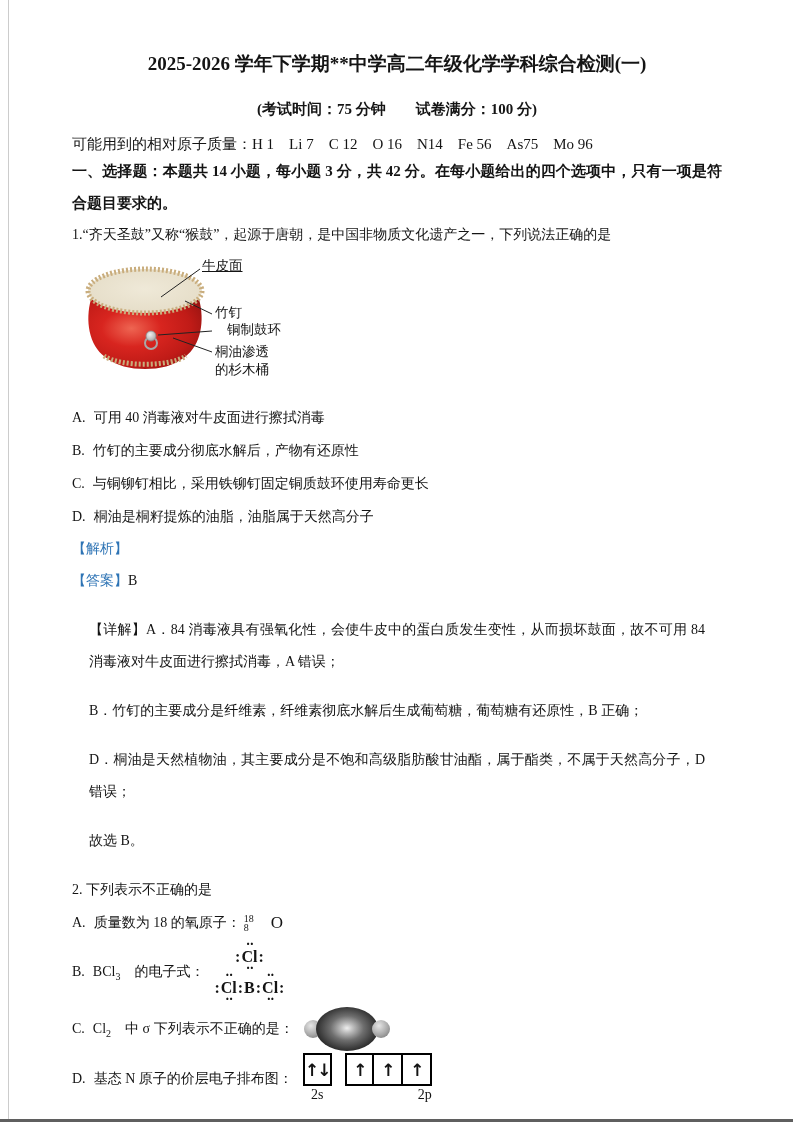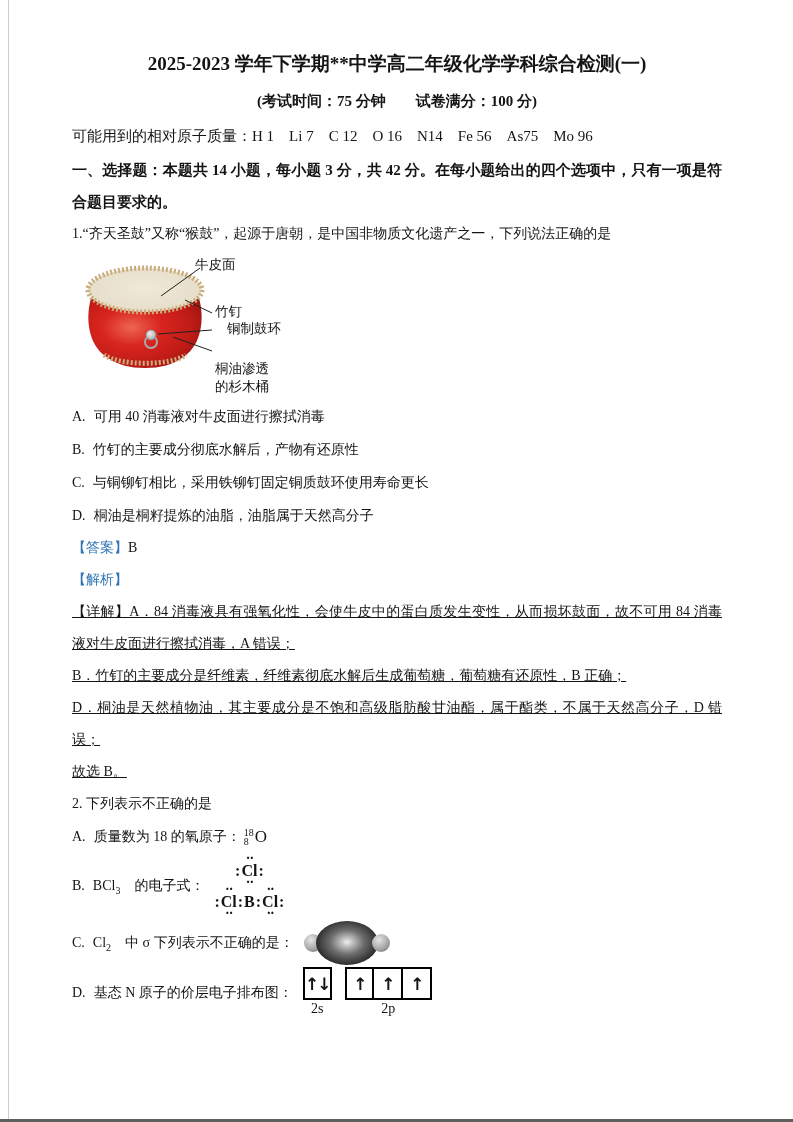--- a/index.html
+++ b/index.html
@@ -7,51 +7,51 @@
     width:793px; height:1122px; position:relative; background:#ffffff;
     font-family:"Liberation Serif","DejaVu Serif",serif;
     color:#141414; overflow:hidden;
   }
   .page-left-border { position:absolute; left:8px; top:0; width:1px; height:1122px; background:#cccccc; }
   .page-bottom-border { position:absolute; left:0; bottom:0; width:793px; height:3px; background:#5f5f5f; }
 
   .content { position:absolute; left:72px; top:50px; width:650px; }
 
   .doc-title { font-size:19px; font-weight:bold; text-align:center; line-height:28px; }
-  .doc-subtitle { font-size:15px; font-weight:bold; text-align:center; margin-top:12px; line-height:22px; }
+  .doc-subtitle { font-size:15px; font-weight:bold; text-align:center; margin-top:20px; line-height:22px; }
   .doc-masses { font-size:15px; font-weight:normal; margin-top:13px; line-height:22px; }
-  .section-header { font-size:15px; font-weight:bold; margin-top:7px; line-height:32px; text-align:justify; }
+  .section-header { font-size:15px; font-weight:bold; line-height:32px; text-align:justify; }
 
   .stem { font-size:14px; line-height:32px; }
-  .para { font-size:14px; line-height:32px; text-align:justify; margin:0;text-decoration:underline; }
+  .para { font-size:14px; line-height:32px; text-align:justify; margin:17px; }
   .answer-line { font-size:14px; line-height:32px; }
   .tag-blue { color:#2e74b5; }
 
   
   .option-row { display:flex; font-size:14px; line-height:33px; }
   .option-label { margin-right:8px; }
 
   
   .drum-figure { position:relative; width:340px; height:132px; margin:6px 0 12px 13px; }
   .drum-svg { position:absolute; left:0; top:2px; }
   .pointer-lines { position:absolute; left:0; top:0; }
   .fig-label { position:absolute; font-size:13.5px; line-height:18px; white-space:nowrap; }
-  .fig-label-skin { left:110px; top:0px; }
+  .fig-label-skin { left:117px; top:0px;text-decoration:underline; }
   .fig-label-nail { left:130px; top:47px; }
   .fig-label-ring { left:142px; top:64px; }
-  .fig-label-barrel { left:130px; top:104px; }
+  .fig-label-barrel { left:130px; top:86px; }
 
   
   .q2-row { display:flex; align-items:center; font-size:14px; min-height:33px; }
   .q2-label { margin-right:8px; }
   sub.fsub { font-size:10px; }
 
   
   .isotope { display:inline-flex; align-items:center; margin-left:3px; }
-  .iso-nums { display:inline-flex; flex-direction:column; font-size:10px; line-height:9px; margin-right:1px; }
+  .iso-nums { display:inline-flex; flex-direction:column; font-size:10px; line-height:9px; margin-right:17px; }
   .iso-sym { font-size:17px; }
 
   
   .lewis { display:inline-flex; flex-direction:column; align-items:center; margin-left:10px;
            font-size:16px; font-weight:bold; line-height:16px; padding:10px 0 9px 0; }
   .lrow { display:flex; align-items:center; }
   .lrow-top { margin-bottom:15px; }
   .latom { position:relative; padding:0 1px; }
   .ldots { position:absolute; left:50%; transform:translateX(-50%); font-size:14px; letter-spacing:-1px; line-height:8px; }
   .ldots-top { top:-8px; }
@@ -70,31 +70,31 @@
   .orbital { display:inline-flex; flex-direction:column; margin-left:10px; }
   .orb-boxes { display:flex; align-items:flex-end; }
   .obox { width:29px; height:33px; border:2px solid #000; display:flex; align-items:center; justify-content:center;
           font-family:"DejaVu Sans","Liberation Sans",sans-serif; font-size:17px; font-weight:bold; letter-spacing:-2px;
           background:#fff; box-sizing:border-box; }
   .s-group { display:flex; }
   .p-group { display:flex; margin-left:13px; }
   .p-group .obox + .obox { border-left:none; }
   .orb-labels { display:flex; font-size:14px; line-height:18px; }
   .orb-label-s { width:29px; text-align:center; }
-  .orb-label-p { width:87px; margin-left:13px; text-align:center; }
+  .orb-label-p { width:87px; margin-left:13px; text-align:right; }
 </style>
 </head>
 <body>
 
 <div class="page-left-border"></div>
 <div class="page-bottom-border"></div>
 
 <div class="content">
 
-  <div class="doc-title">2025-2023 学年下学期**中学高二年级化学学科综合检测(一)</div>
+  <div class="doc-title">2025-2026 学年下学期**中学高二年级化学学科综合检测(一)</div>
   <div class="doc-subtitle">(考试时间：75 分钟　　试卷满分：100 分)</div>
   <div class="doc-masses">可能用到的相对原子质量：H 1　Li 7　C 12　O 16　N14　Fe 56　As75　Mo 96</div>
   <div class="section-header">一、选择题：本题共 14 小题，每小题 3 分，共 42 分。在每小题给出的四个选项中，只有一项是符合题目要求的。</div>
 
   <div class="stem">1.“齐天圣鼓”又称“猴鼓”，起源于唐朝，是中国非物质文化遗产之一，下列说法正确的是</div>
 
   <div class="drum-figure">
     <svg class="drum-svg" width="125" height="128" viewBox="0 0 125 128">
       <defs>
         <radialGradient id="redGrad" cx="38%" cy="42%" r="75%">
@@ -148,24 +148,24 @@
   <div class="option-row">
     <span class="option-label">C.</span>
     <span>与铜铆钉相比，采用铁铆钉固定铜质鼓环使用寿命更长</span>
   </div>
   <div class="option-row">
     <span class="option-label">D.</span>
     <span>桐油是桐籽提炼的油脂，油脂属于天然高分子</span>
   </div>
 
   <div class="answer-line">
+    <span class="tag-blue">【解析】</span>
+  </div>
+  <div class="answer-line">
     <span class="tag-blue">【答案】</span><span>B</span>
-  </div>
-  <div class="answer-line">
-    <span class="tag-blue">【解析】</span>
   </div>
 
   <p class="para">【详解】A．84 消毒液具有强氧化性，会使牛皮中的蛋白质发生变性，从而损坏鼓面，故不可用 84 消毒液对牛皮面进行擦拭消毒，A 错误；</p>
   <p class="para">B．竹钉的主要成分是纤维素，纤维素彻底水解后生成葡萄糖，葡萄糖有还原性，B 正确；</p>
   <p class="para">D．桐油是天然植物油，其主要成分是不饱和高级脂肪酸甘油酯，属于酯类，不属于天然高分子，D 错误；</p>
   <p class="para">故选 B。</p>
 
   <div class="stem">2. 下列表示不正确的是</div>
 
   <div class="q2-row">

